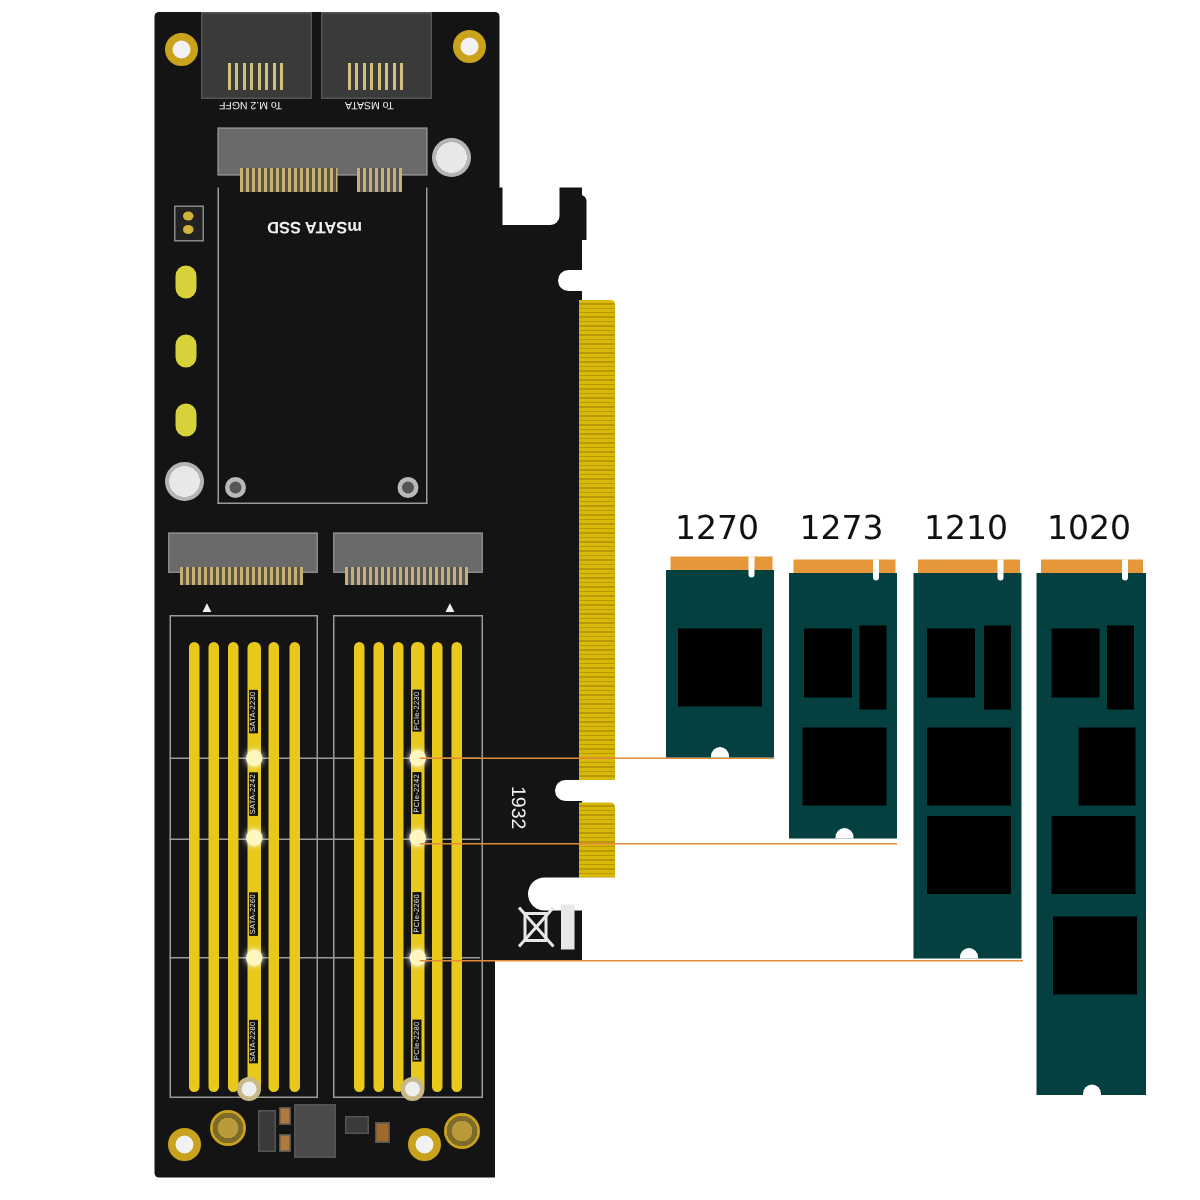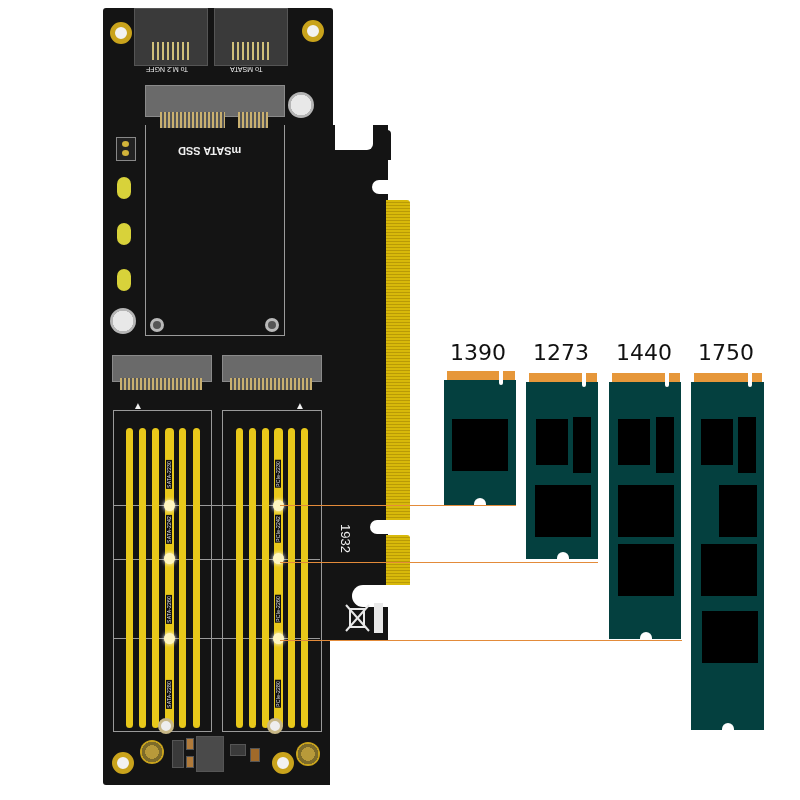--- a/index.html
+++ b/index.html
@@ -148,24 +148,24 @@
   <div class="ic" style="left:230px;top:744px;width:14px;height:10px;"></div>
   <div class="ic" style="left:250px;top:748px;width:8px;height:12px;background:#a06a2a;"></div>
 </div>
 
 <div class="guide" style="left:280px;top:505px;width:236px;"></div>
 <div class="guide" style="left:280px;top:562px;width:318px;"></div>
 <div class="guide" style="left:280px;top:640px;width:402px;"></div>
 
 <div>
 
-  <div class="size-label" style="left:450px;top:340px;">1390</div>
+  <div class="size-label" style="left:450px;top:340px;">1270</div>
   <div class="size-label" style="left:533px;top:340px;">1273</div>
-  <div class="size-label" style="left:616px;top:340px;">1440</div>
-  <div class="size-label" style="left:698px;top:340px;">1750</div>
+  <div class="size-label" style="left:616px;top:340px;">1210</div>
+  <div class="size-label" style="left:698px;top:340px;">1020</div>
 
   <div>
     <div class="ssd-gold" style="left:447px;top:371px;width:68px;height:9px;"></div>
     <div class="ssd" style="left:444px;top:380px;width:72px;height:125px;"></div>
     <div class="ssd-key" style="left:499px;top:371px;height:14px;"></div>
     <div class="chip" style="left:452px;top:419px;width:56px;height:52px;"></div>
     <div class="ssd-screw" style="left:474px;top:498px;"></div>
   </div>
 
   <div>

